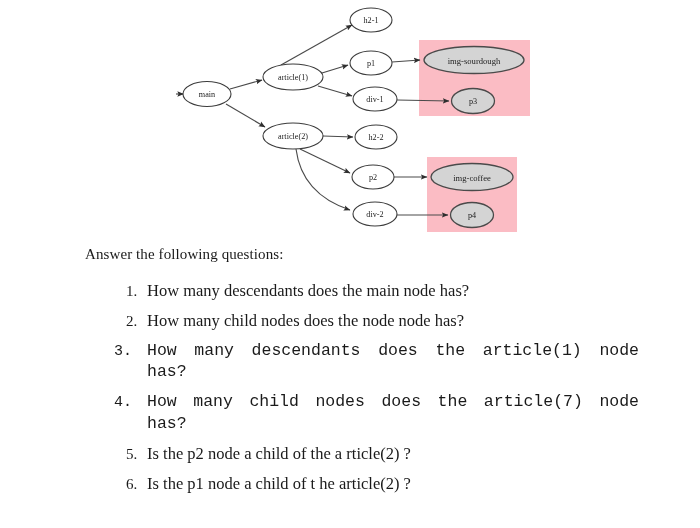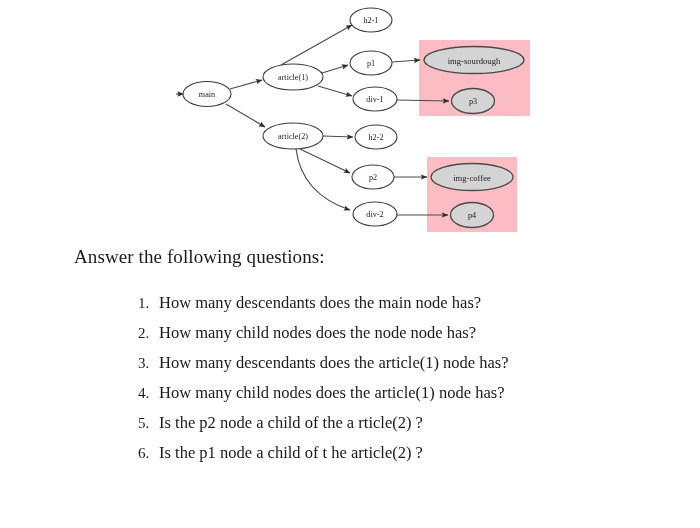--- a/index.html
+++ b/index.html
@@ -60,49 +60,50 @@
 
   #questions-panel {
     position: absolute;
     left: 0;
     top: 238px;
     width: 700px;
   }
 
   .answer-intro {
     position: absolute;
-    left: 74px;
+    left: 85px;
     top: 8px;
-    font-size: 19px;
+    font-size: 15px;
     letter-spacing: 0.1px;
     white-space: nowrap;
   }
 
   ol.question-list {
     position: absolute;
     left: 113px;
     top: 38px;
     width: 498px;
-    margin: 16px;
+    margin: 4px;
     padding: 0 0 0 24px;
     list-style-position: outside;
     list-style-type: decimal;
     font-size: 16.5px;
   }
   ol.question-list > li {
     margin: 0 0 8.5px 0;
     padding-left: 6px;
     line-height: 1.3;
   }
   ol.question-list > li::marker {
     font-size: 15px;
   }
   li.justified {
     text-align: justify;
     text-align-last: left;
+    font-family: Liberation Mono, monospace;
   }
   li.plain {
     text-align: left;
   }
 </style>
 </head>
 <body>
 
 <div id="graph-panel">
   <svg id="graph-svg" width="700" height="240" viewBox="0 0 700 240">
@@ -200,17 +201,17 @@
   </svg>
 </div>
 
 <div id="questions-panel">
   <div class="answer-intro">Answer the following questions:</div>
 
   <ol class="question-list">
     <li class="plain">How many descendants does the  main  node has?</li>
     <li class="plain">How many child nodes does the  node  node has?</li>
     <li class="justified">How many  descendants  does  the   article(1)  node has?</li>
-    <li class="justified">How  many  child  nodes  does  the   article(1)  node has?</li>
+    <li class="justified">How  many  child  nodes  does  the   article(7)  node has?</li>
     <li class="plain">Is the p2 node a child of the a rticle(2) ?</li>
     <li class="plain">Is the p1 node a child of t he article(2) ?</li>
   </ol>
 </div>
 
 </body></html>

